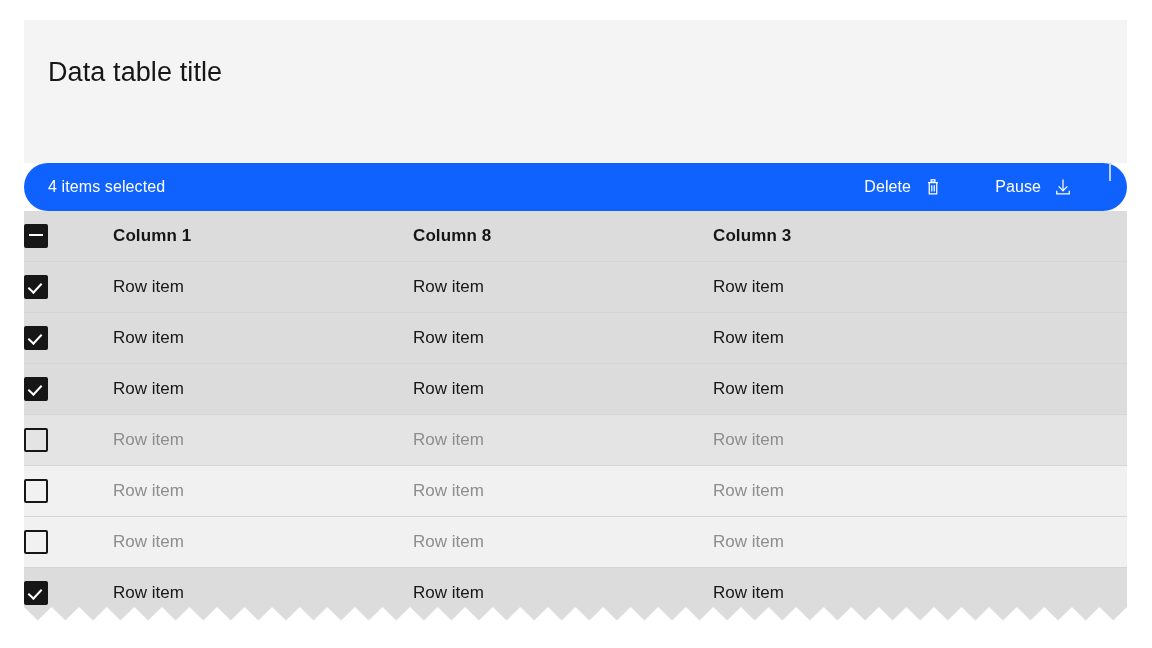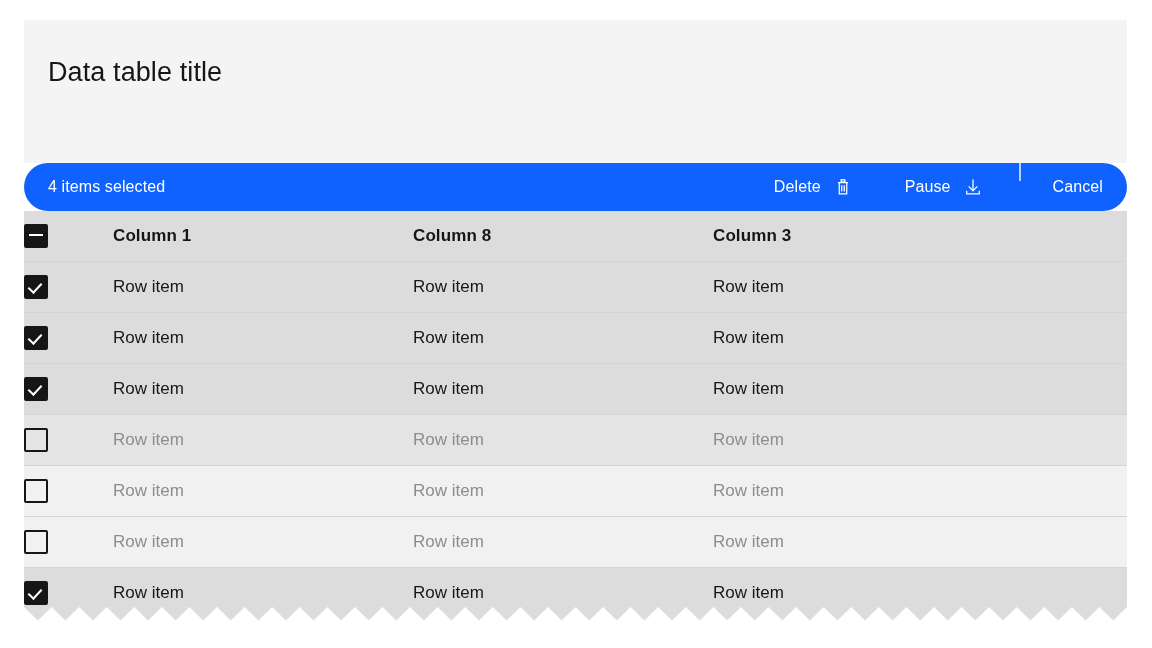--- a/index.html
+++ b/index.html
@@ -204,23 +204,20 @@
             <svg width="20" height="20" viewBox="0 0 32 32" fill="none" stroke="#ffffff" stroke-width="2">
               <line x1="16" y1="4" x2="16" y2="22"></line>
               <polyline points="9,15 16,22 23,15"></polyline>
               <polyline points="6,22 6,27 26,27 26,22"></polyline>
             </svg>
           </span>
         </div>
 
         <div class="batch-divider"></div>
 
-        <div class="batch-btn cancel">
-          <span>Cancel</span>
-        </div>
 
       </div>
     </div>
 
     <table class="dt">
       <colgroup>
         <col class="col-check">
         <col class="col-1">
         <col class="col-2">
         <col class="col-3">

